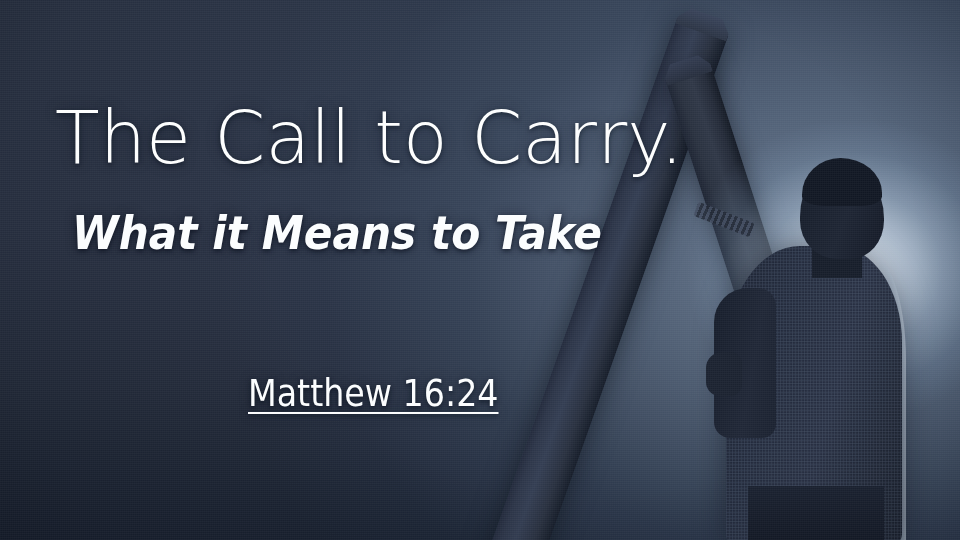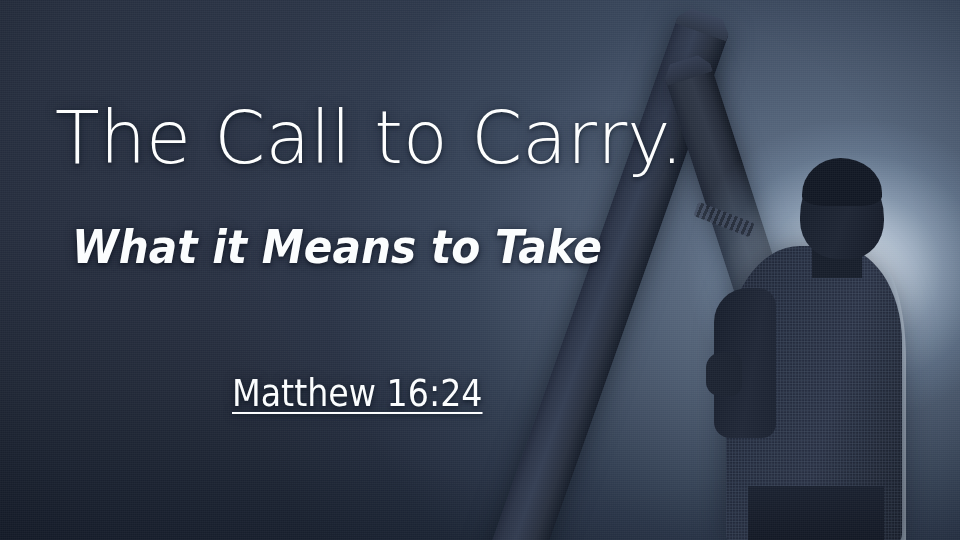--- a/index.html
+++ b/index.html
@@ -282,26 +282,26 @@
     font-weight: 700;
     font-style: italic;
     font-stretch: condensed;
     line-height: 1;
     color: #fbfdfe;
     white-space: nowrap;
     text-shadow:
       0 2px 4px rgba(8,14,26,0.60),
       0 0 12px rgba(10,16,30,0.38);
   }
-  #subtitle-1 { left: 72px;  top: 209px; margin-top: 14px; }
+  #subtitle-1 { left: 72px;  top: 209px; }
   #subtitle-2 { left: 111px; top: 282px; }
 
   #reference {
     position: absolute;
-    left: 232px;
+    left: 248px;
     top: 375px;
     font-size: 37px;
     font-weight: 400;
     font-stretch: condensed;
     line-height: 1;
     color: #fbfdfe;
     white-space: nowrap;
     text-decoration: underline;
     text-underline-offset: 6px;
     text-decoration-thickness: 2px;

